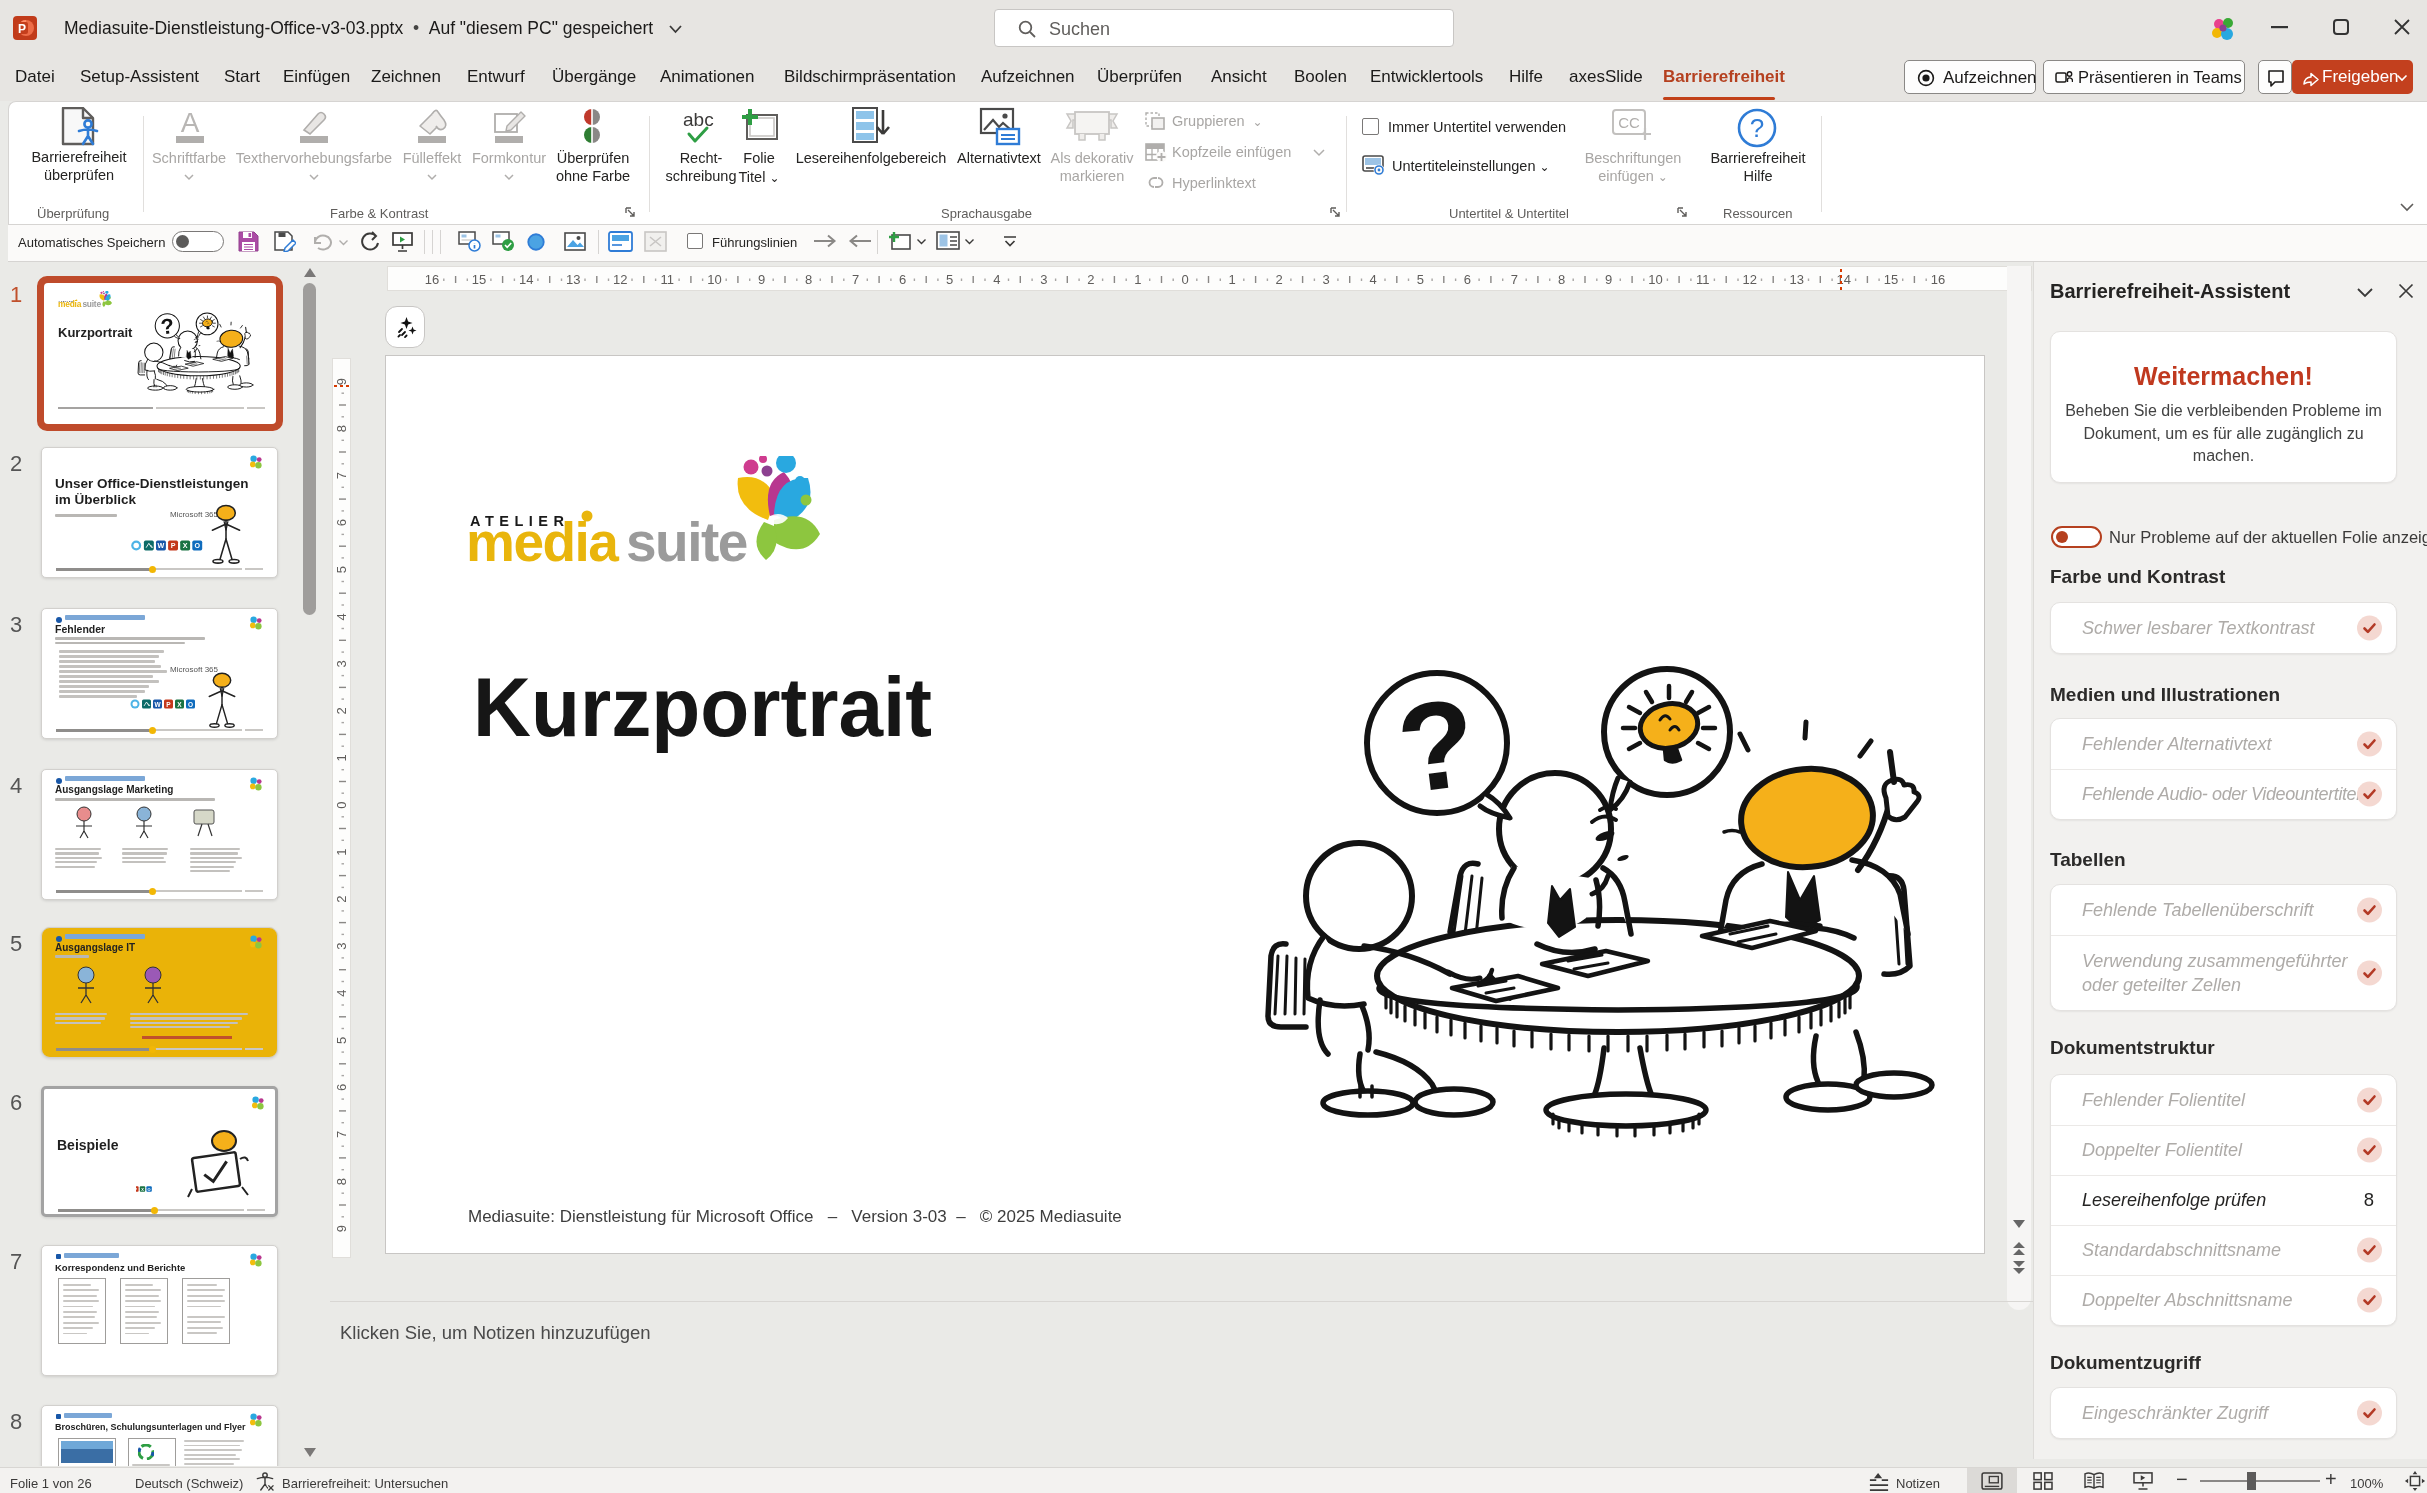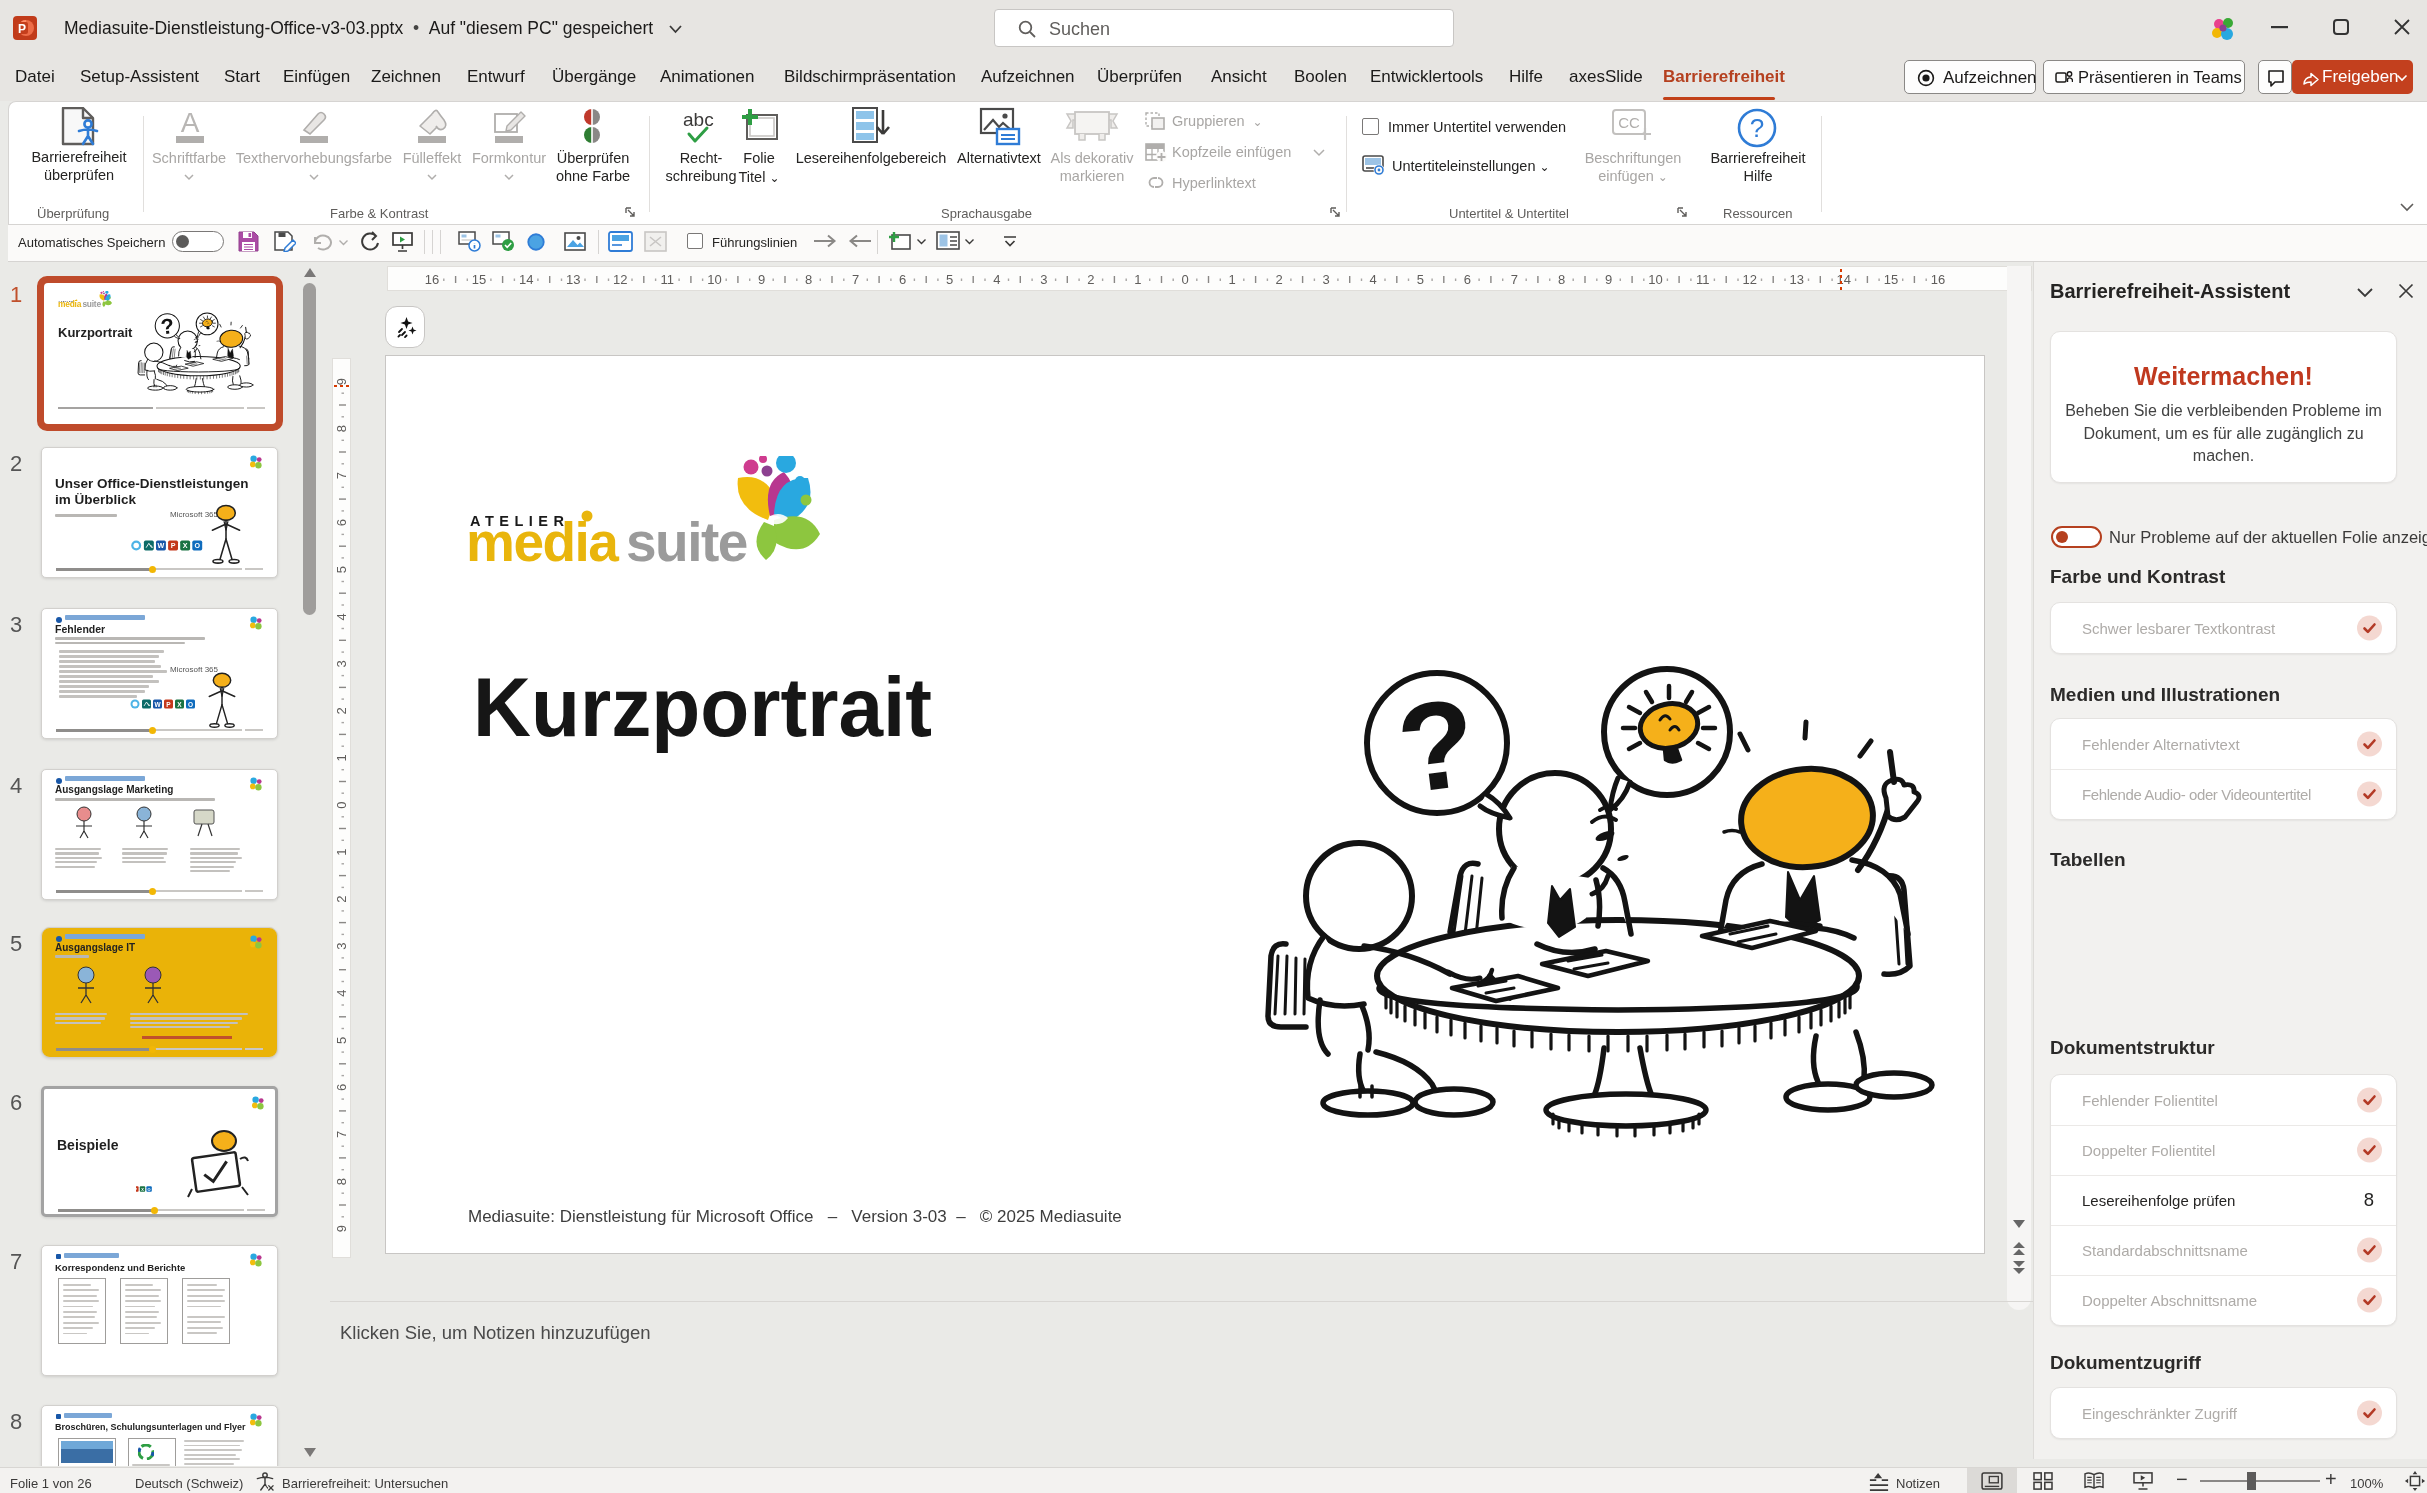--- a/index.html
+++ b/index.html
@@ -19,21 +19,21 @@
   .rlabel.dis { color:#a8a6a4; }
   
   #qat { left:8px; top:225px; width:2419px; height:37px; background:#fbfaf9; border-bottom:1px solid #d6d4d2; }
   
   #statusbar { left:0; top:1467px; width:2427px; height:26px; background:#f3f2f0; border-top:1px solid #d8d6d3; font-size:13px; color:#3b3a39; }
   
   #rpanel { left:2033px; top:262px; width:394px; height:1197px; background:#f2f1ef; border-left:1px solid #dddbd8; }
   .rcard { position:absolute; left:16px; width:347px; background:#ffffff; border:1px solid #e4e2e0; border-radius:10px; box-shadow:0 1px 2px rgba(0,0,0,0.06); }
   .rhead { position:absolute; left:16px; font-size:19px; font-weight:bold; color:#2b2a29; }
   .ritem { position:relative; height:50px; }
-  .ritem .t { position:absolute; left:31px; top:50%; transform:translateY(-50%); font-size:15px; color:#aeaba8; }
+  .ritem .t { position:absolute; left:31px; top:50%; transform:translateY(-50%); font-size:18px; color:#aeaba8;font-style:italic; }
   .ritem .t.dark { color:#252423; }
   .rsep { position:absolute; left:0px; right:0; height:1px; background:#ebe9e7; }
   .chk { position:absolute; right:14px; top:50%; transform:translateY(-50%); width:25px; height:25px; border-radius:50%; background:#f4d8d1; }
   .chk svg { position:absolute; left:5px; top:5px; }
 </style>
 </head>
 <body>
 <div id="titlebar" class="abs">
 
   <svg class="abs" style="left:13px;top:16px" width="24" height="24" viewBox="0 0 24 24">
@@ -1092,20 +1092,39 @@
         <span class="t" style="letter-spacing:-0.4px">Fehlende Audio- oder Videountertitel</span>
         <span class="chk">
           <svg width="15" height="15" viewBox="0 0 15 15">
             <path d="M2.5 8 l3.4 3.4 L12.5 4" stroke="#b33a26" stroke-width="2.6" fill="none" stroke-linecap="round" stroke-linejoin="round"></path>
           </svg>
         </span>
       </div>
   </div>
 
   <div class="rhead" style="top:587px">Tabellen</div>
+  <div class="rcard" style="top:622px">
+    <div class="ritem">
+        <span class="t">Fehlende Tabellenüberschrift</span>
+        <span class="chk">
+          <svg width="15" height="15" viewBox="0 0 15 15">
+            <path d="M2.5 8 l3.4 3.4 L12.5 4" stroke="#b33a26" stroke-width="2.6" fill="none" stroke-linecap="round" stroke-linejoin="round"></path>
+          </svg>
+        </span>
+      </div>
+    <div class="rsep"></div>
+    <div class="ritem" style="height:75px">
+        <span class="t" style="line-height:24px">Verwendung zusammengeführter<br>oder geteilter Zellen</span>
+        <span class="chk">
+          <svg width="15" height="15" viewBox="0 0 15 15">
+            <path d="M2.5 8 l3.4 3.4 L12.5 4" stroke="#b33a26" stroke-width="2.6" fill="none" stroke-linecap="round" stroke-linejoin="round"></path>
+          </svg>
+        </span>
+      </div>
+  </div>
 
   <div class="rhead" style="top:775px">Dokumentstruktur</div>
   <div class="rcard" style="top:812px">
     <div class="ritem">
         <span class="t">Fehlender Folientitel</span>
         <span class="chk">
           <svg width="15" height="15" viewBox="0 0 15 15">
             <path d="M2.5 8 l3.4 3.4 L12.5 4" stroke="#b33a26" stroke-width="2.6" fill="none" stroke-linecap="round" stroke-linejoin="round"></path>
           </svg>
         </span>

